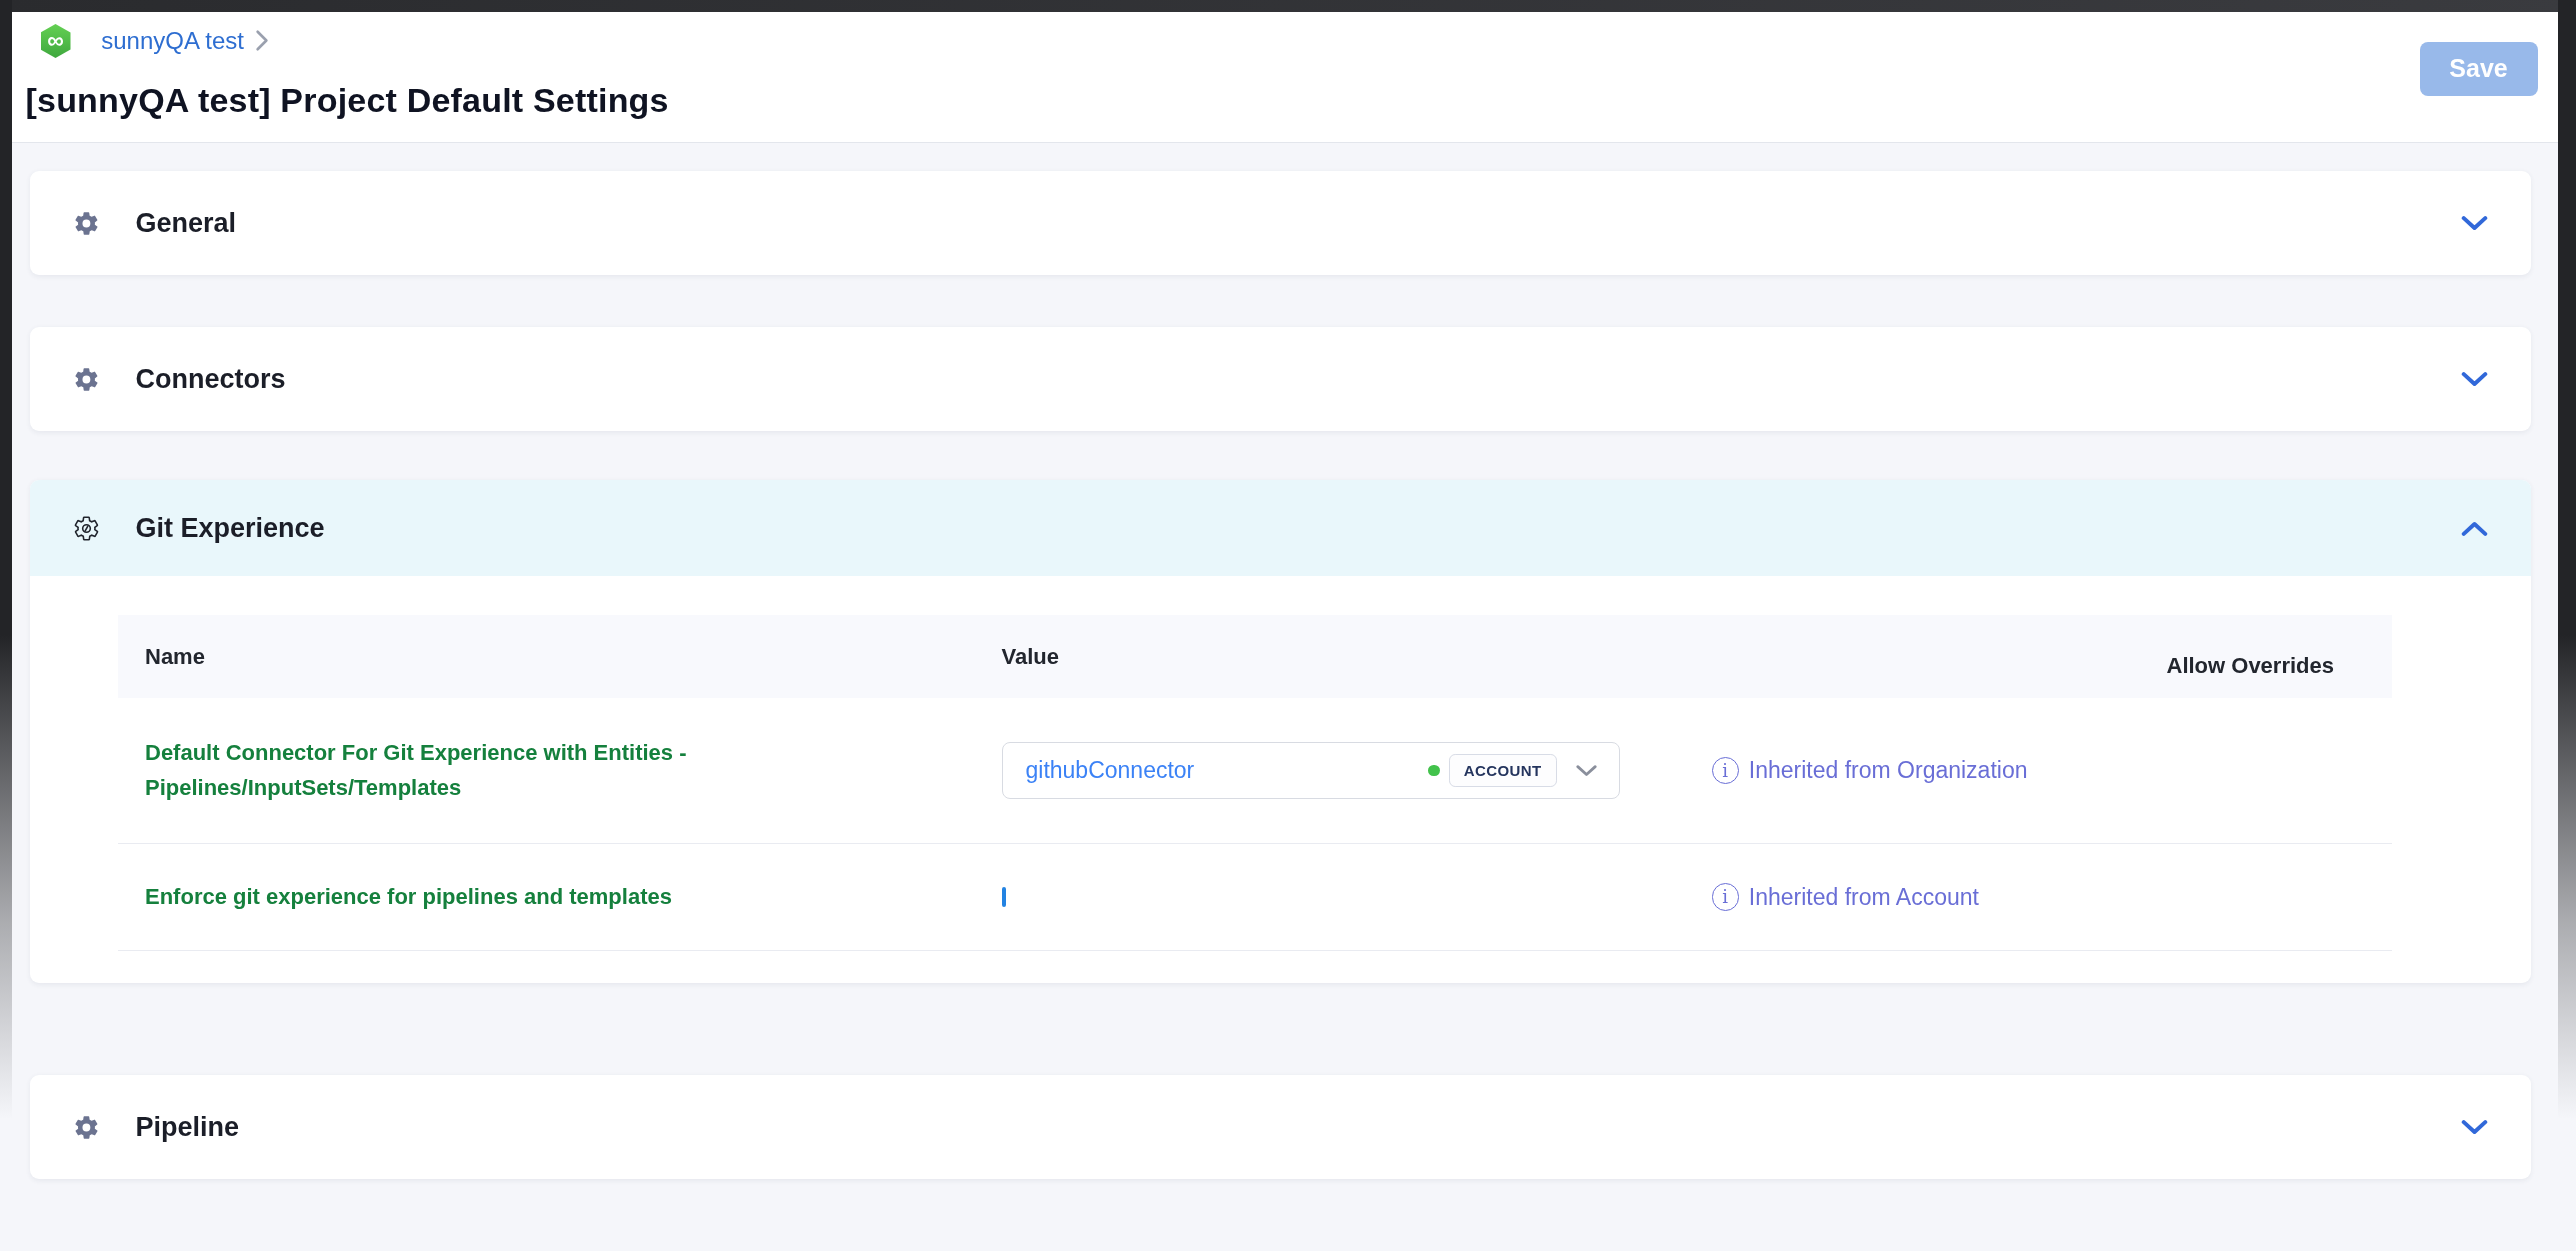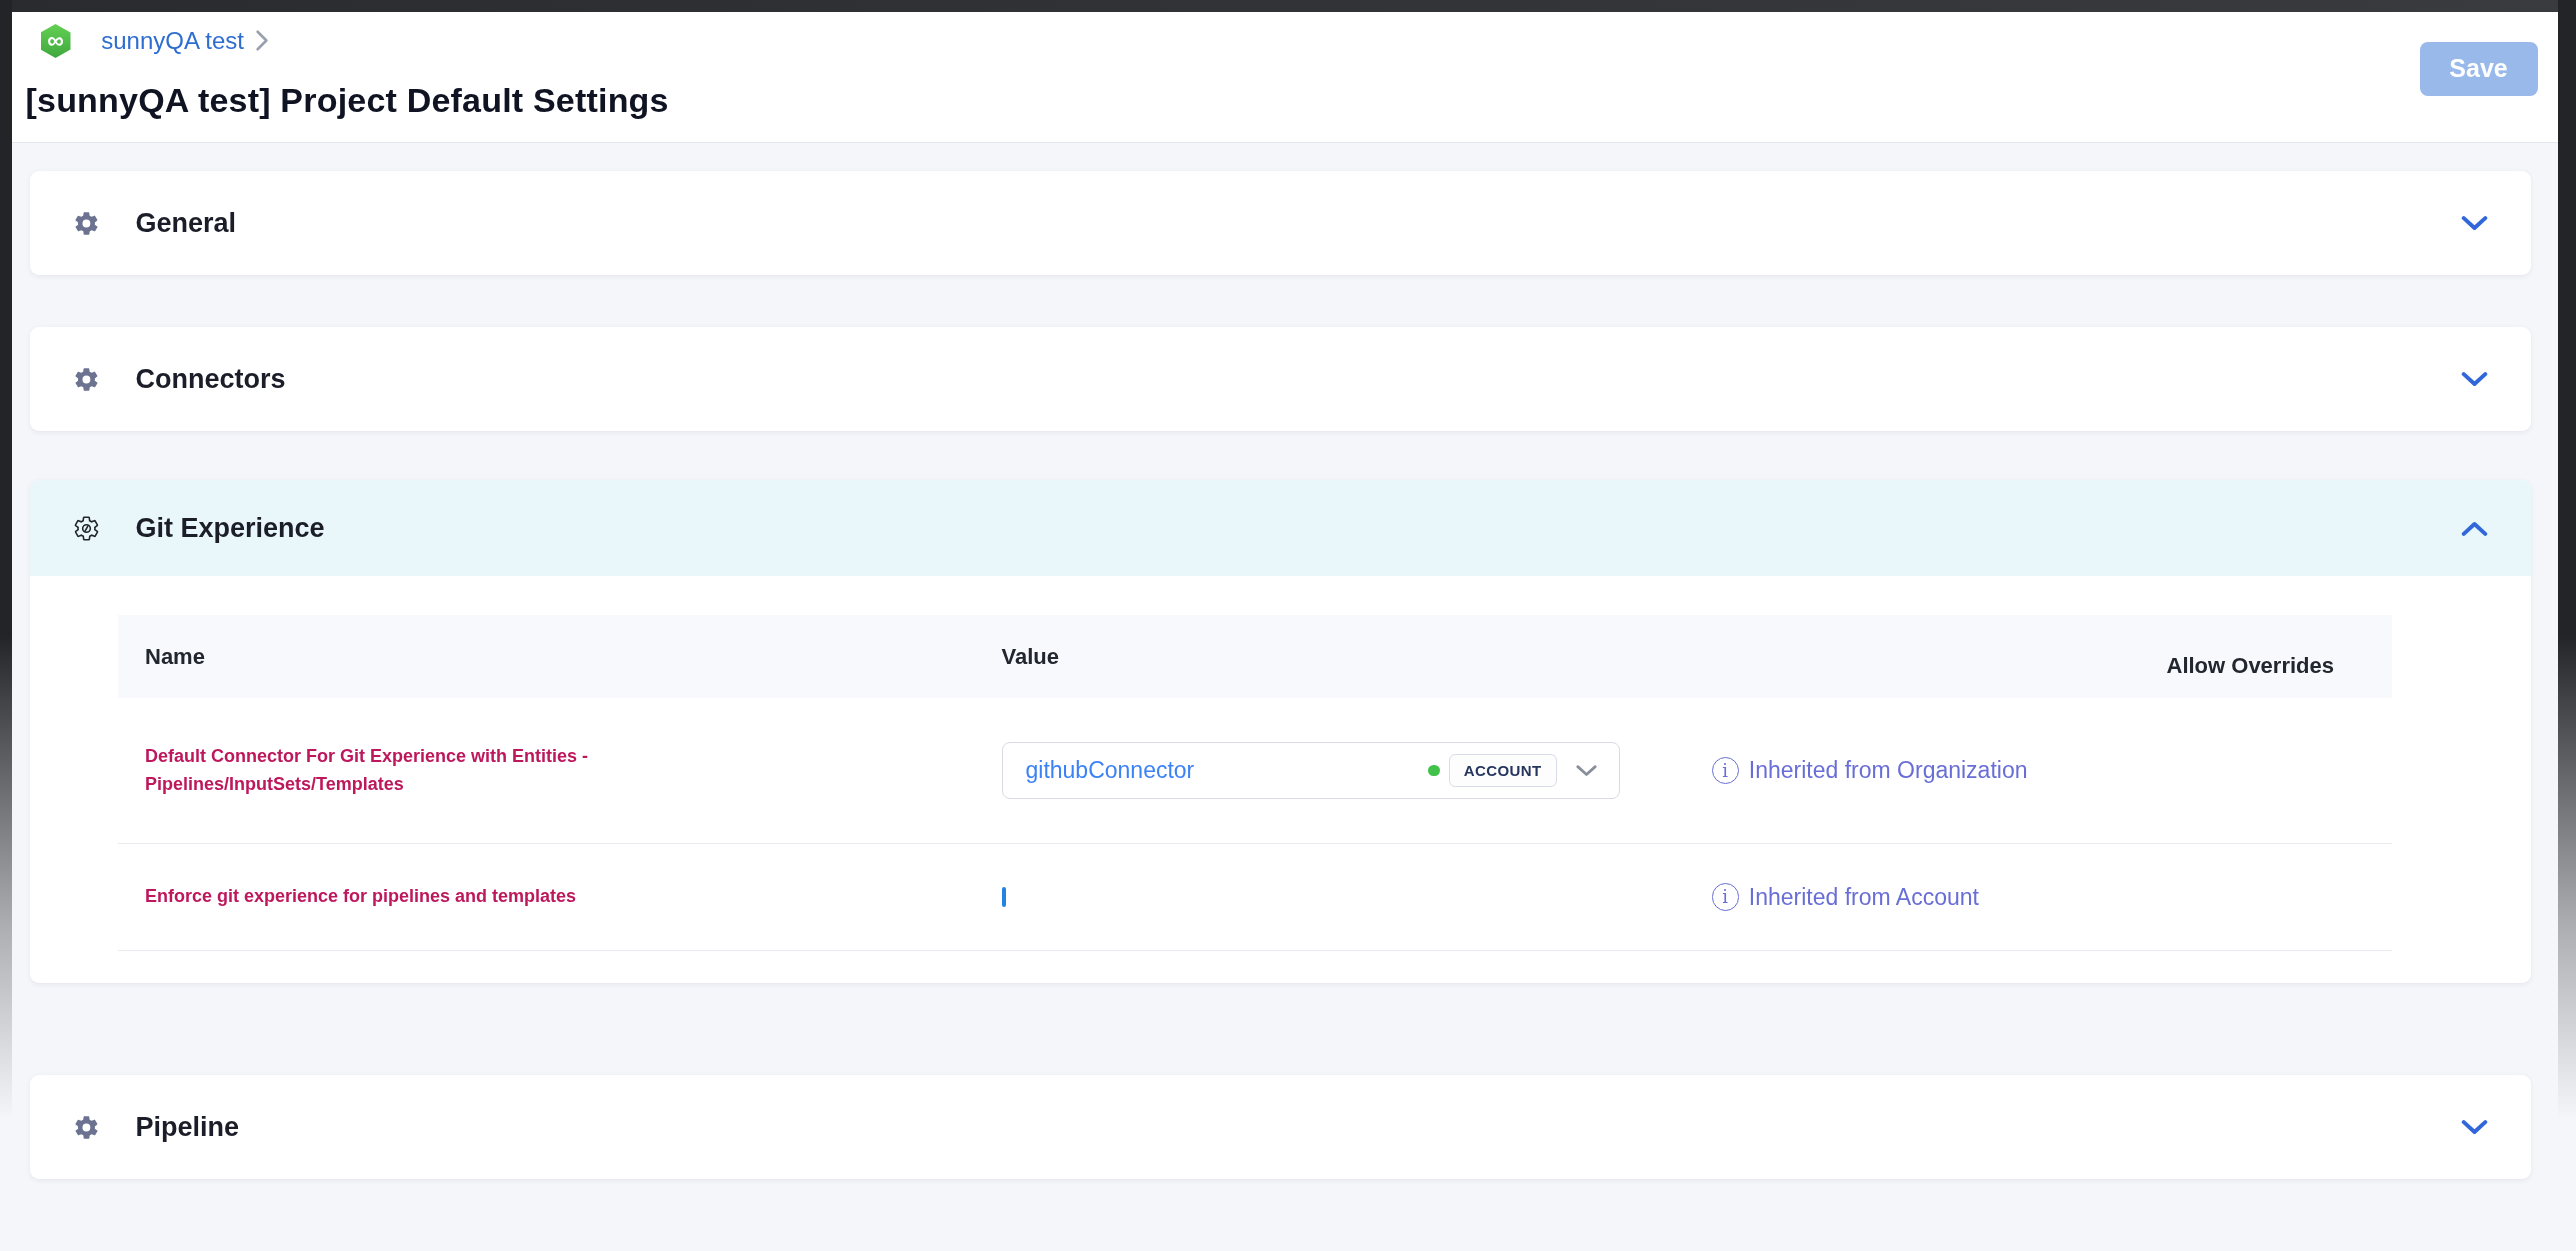--- a/index.html
+++ b/index.html
@@ -48,21 +48,21 @@
   .settings-table { margin:39px 0 0 88px; width:2274px; }
   .t-head { display:flex; height:83px; align-items:center; background:#f8f9fd; }
   .t-row { display:flex; align-items:center; border-bottom:1.8px solid #e9ebf1; }
   .t-row.r1 { height:146px; }
   .t-row.r2 { height:107px; }
   .c-name { width:884px; padding-left:27.5px; }
   .c-value { width:710px; }
   .c-inherit { width:455px; }
   .c-allow { width:225px;margin-top:19px; }
   .th-text { font-size:22px; font-weight:bold; color:#22262e; }
-  .row-name { font-size:18px; font-weight:bold; color:#be185d; line-height:1.55; max-width:622px; }
+  .row-name { font-size:22px; font-weight:bold; color:#15803d; line-height:1.55; max-width:622px; }
 
   .connector-select { display:flex; align-items:center; width:618px; height:57px;
     background:#ffffff; border:1.8px solid #d8dbe2; border-radius:8px; padding:0 21px 0 23px; cursor:pointer; }
   .connector-text { font-size:23px; color:#3b82f6; flex:1 1 auto; }
   .status-dot { width:11.5px; height:11.5px; border-radius:50%; background:#42c24b; margin-right:9px; flex:0 0 auto; }
   .scope-badge { border:1.8px solid #d8dce6; background:#fdfdfe; border-radius:6.2px;
     padding:7px 14px; font-size:15px; font-weight:bold; letter-spacing:0.4px; color:#25355e; }
   .select-chevron { margin-left:auto; display:flex; padding-left:18px; }
 
   .inherit-link { display:flex; align-items:center; gap:9.8px; color:#696ed6; cursor:pointer; }

